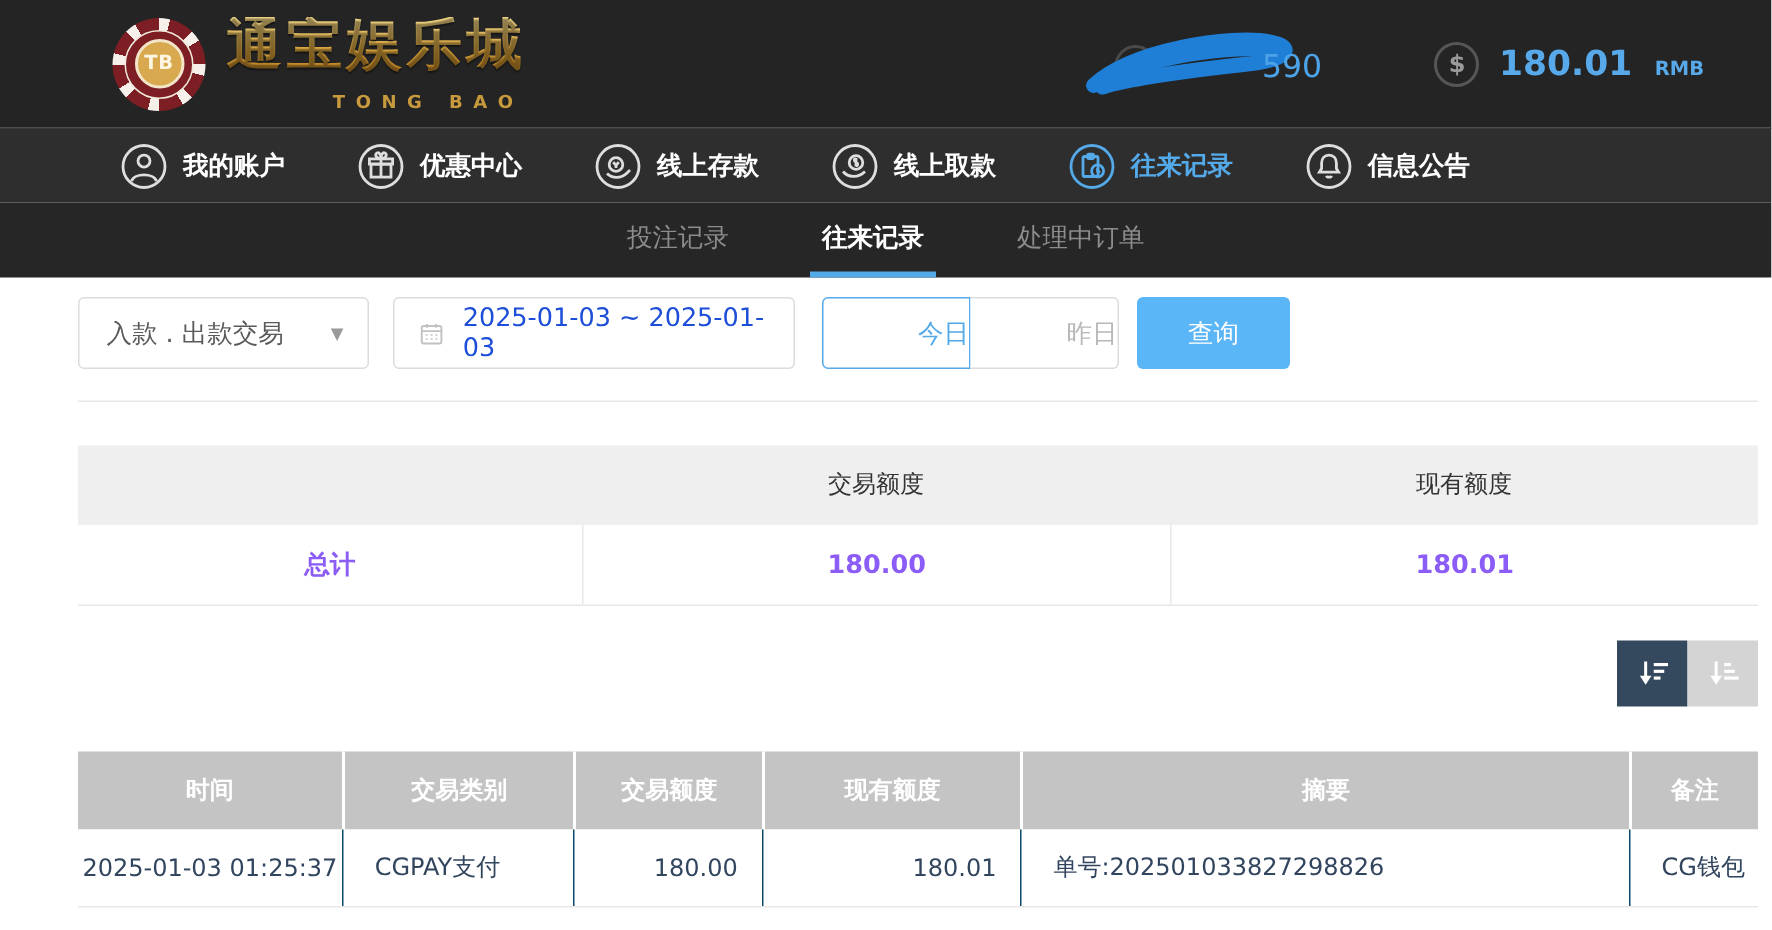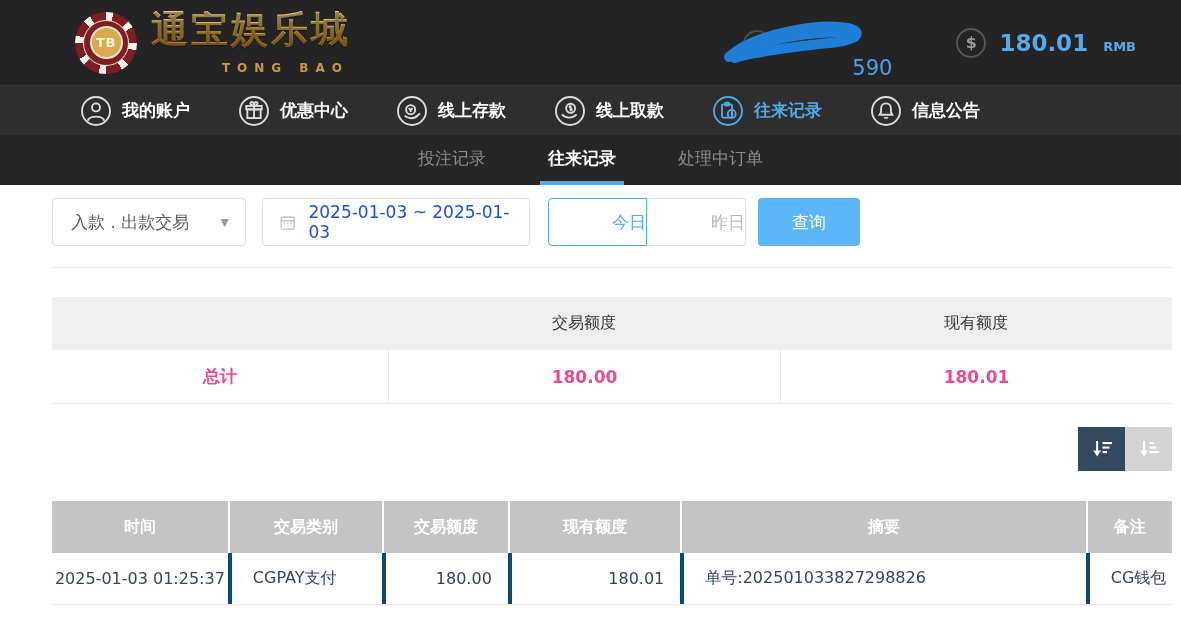--- a/index.html
+++ b/index.html
@@ -40,21 +40,21 @@
     align-self:flex-end; margin-top:14px; padding-right:2px;
   }
   .topbar-right { display:flex; align-items:center; gap:60px; }
   .user-area { position:relative; width:175px; height:52px; }
   .user-ring {
     position:absolute; left:22px; top:13px; width:28px; height:28px; border-radius:50%;
     border:2px solid #4a4a4a;
   }
   .scribble { position:absolute; left:0; top:4px; }
   .user-suffix {
-    position:absolute; right:4px; top:15px; color:#4da3e8; font-size:21px;margin-top:24px;
+    position:absolute; right:15px; top:15px; color:#4da3e8; font-size:21px;
   }
   .balance { display:flex; align-items:center; gap:13px; }
   .coin-ring {
     width:30px; height:30px; border-radius:50%; border:2px solid #565656;
     color:#9a9a9a; display:flex; align-items:center; justify-content:center;
     font-size:16px; font-weight:bold;
   }
   .balance-value { color:#57a9e9; font-size:23px; font-weight:600; }
   .balance-cur { color:#57a9e9; font-size:13px; font-weight:700; margin-top:7px; margin-left:2px; }
   
@@ -113,21 +113,21 @@
   
   .sum-table { margin-top:29px; }
   .sum-header { display:flex; height:53px; background:#efefef; }
   .sum-header .cell {
     display:flex; align-items:center; justify-content:center;
     color:#333333; font-size:16px;
   }
   .sum-body { display:flex; height:54px; border-bottom:1px solid #e8e8e8; background:#fff; }
   .sum-body .cell {
     display:flex; align-items:center; justify-content:center;
-    color:#ec4899; font-size:17px; font-weight:700;
+    color:#8b5cf6; font-size:17px; font-weight:700;
   }
   .sum-body .cell + .cell { border-left:1px solid #e8e8e8; }
   .c30 { width:30%; } .c35 { width:35%; }
   
   .sort-row { display:flex; justify-content:flex-end; margin-top:23px; }
   .sort-btn {
     width:47px; height:44px; display:flex; align-items:center; justify-content:center;
     cursor:pointer;
   }
   .sort-btn.desc { background:#34495e; }
@@ -138,21 +138,21 @@
   .rec-header { display:flex; height:52px; background:#c4c4c4; }
   .rec-header .cell {
     display:flex; align-items:center; justify-content:center;
     color:#ffffff; font-size:16px; font-weight:700;
   }
   .rec-header .cell + .cell { border-left:2px solid #ffffff; }
   .rec-row { display:flex; height:52px; background:#fff; border-bottom:1px solid #e8e8e8; }
   .rec-row .cell {
     display:flex; align-items:center; color:#32455e; font-size:16px;
   }
-  .rec-row .cell + .cell { border-left:4px solid #0c4a6e;padding-left:21px; }
+  .rec-row .cell + .cell { border-left:1px solid #0c4a6e;padding-left:21px; }
   .w-time { width:15.7%; } .w-type { width:13.8%; } .w-amt { width:11.2%; }
   .w-bal { width:15.4%; } .w-sum { width:36.2%; } .w-note { width:7.7%; }
   .al-c { justify-content:center; }
   .al-l { justify-content:flex-start; padding-left:16px; }
   .al-r { justify-content:flex-end; padding-right:16px; }
 </style>
 </head>
 <body>
 
 <header class="topbar">

